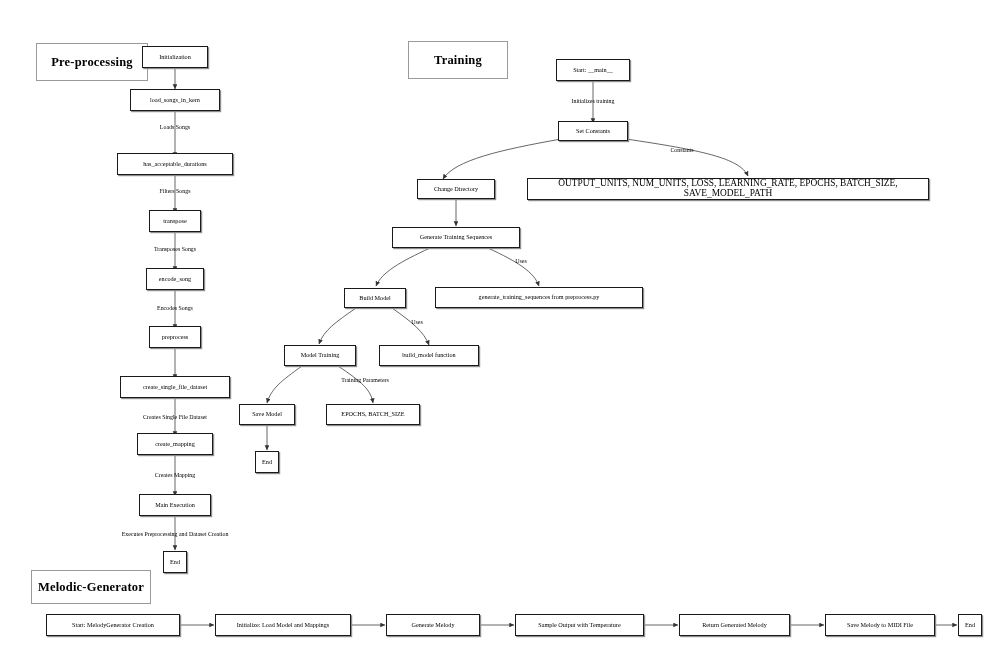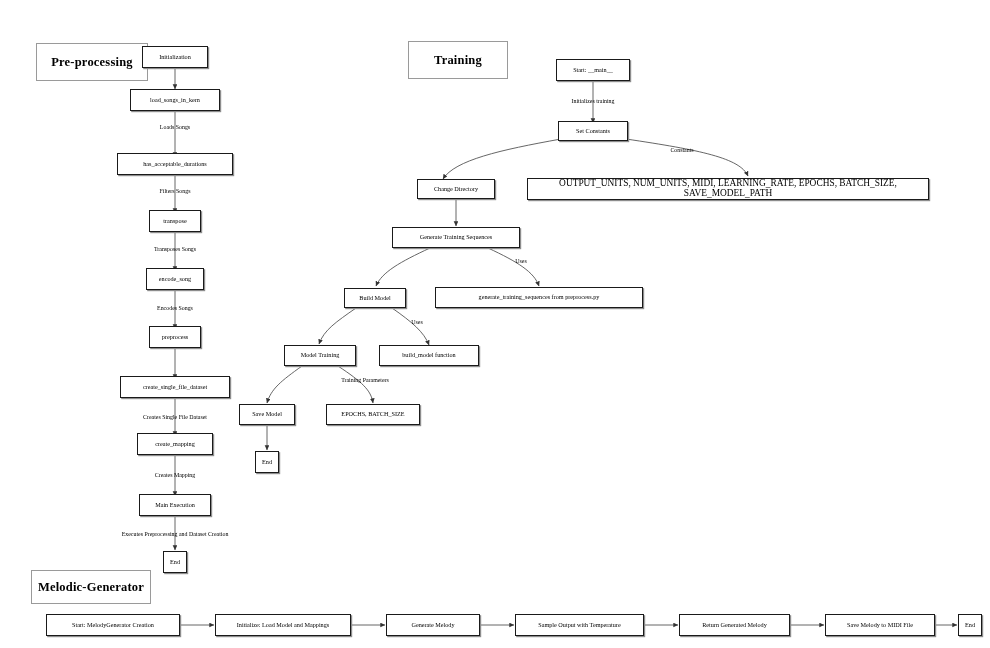--- a/index.html
+++ b/index.html
@@ -139,21 +139,21 @@
 
   <div class="node n-sm" style="left:556px;top:59px;width:74px;height:22px;">
     <span>Start: __main__</span>
   </div>
 
   <div class="node n-sm" style="left:558px;top:121px;width:70px;height:20px;">
     <span>Set Constants</span>
   </div>
 
   <div class="node n-lg" style="left:527px;top:178px;width:402px;height:22px;">
-    <span>OUTPUT_UNITS, NUM_UNITS, MIDI, LEARNING_RATE, EPOCHS, BATCH_SIZE, SAVE_MODEL_PATH</span>
+    <span>OUTPUT_UNITS, NUM_UNITS, LOSS, LEARNING_RATE, EPOCHS, BATCH_SIZE, SAVE_MODEL_PATH</span>
   </div>
 
   <div class="node n-sm" style="left:417px;top:179px;width:78px;height:20px;">
     <span>Change Directory</span>
   </div>
 
   <div class="node n-sm" style="left:392px;top:227px;width:128px;height:21px;">
     <span>Generate Training Sequences</span>
   </div>
 

